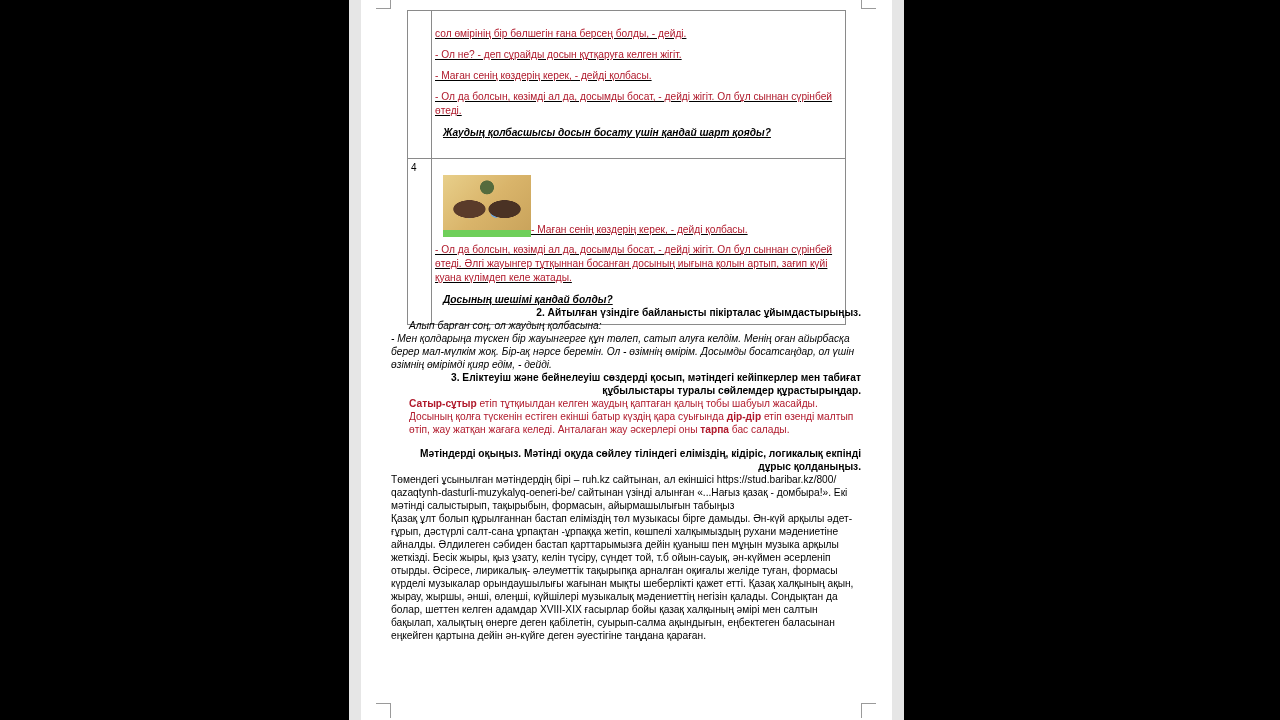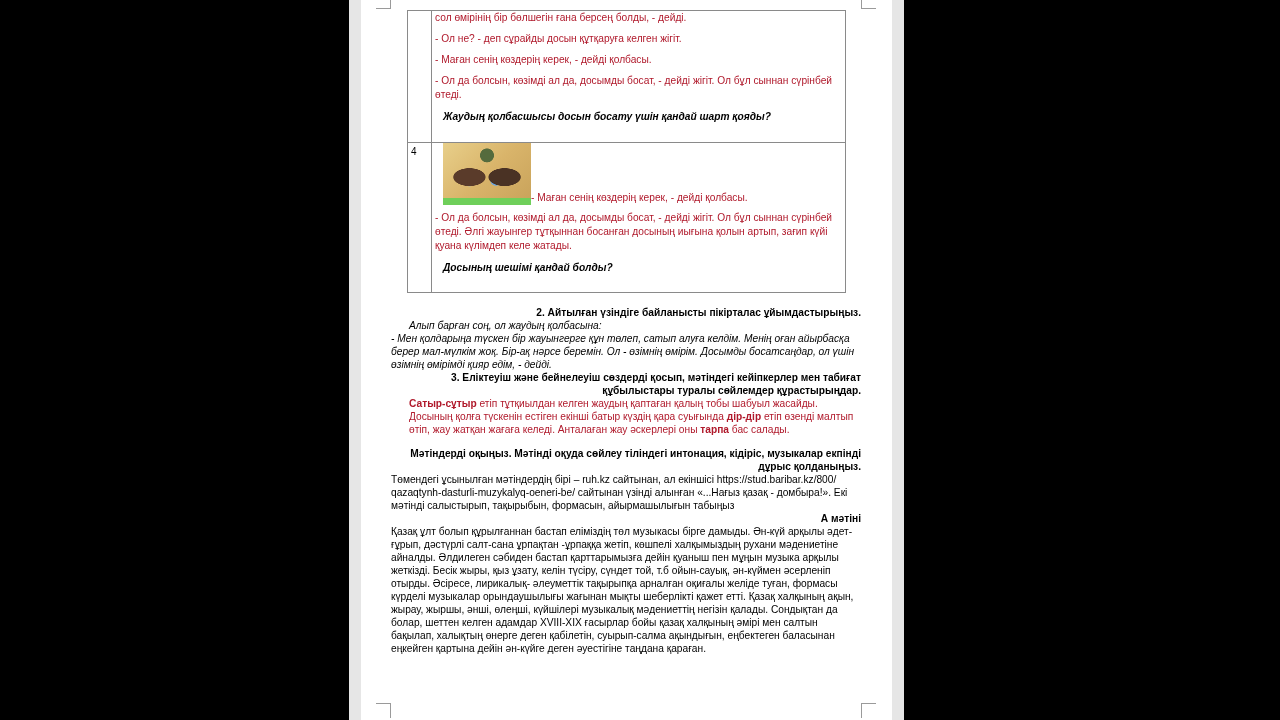--- a/index.html
+++ b/index.html
@@ -17,21 +17,21 @@
   .crop.tr { left:500px; top:-2px; border-left-width:1px; border-bottom-width:1px; }
   .crop.bl { left:15px; top:703px; border-right-width:1px; border-top-width:1px; height:14px; }
   .crop.br { left:500px; top:703px; border-left-width:1px; border-top-width:1px; height:14px; }
 
   table.story {
     position:absolute; left:46px; top:10px; width:439px; border-collapse:collapse;
     font-size:10.2px; line-height:14px;
   }
   table.story td { border:1px solid #8a8a8a; vertical-align:top; }
   table.story td.num { width:17px; padding:2px 3px; color:#000; font-size:10px; }
-  table.story td.body { padding:0 4px 6px 3px; }
+  table.story td.body { padding:16px 4px 6px 3px;text-decoration:underline; }
   .red { color:#b0192b; }
   .line { margin:0 0 7px 0; }
   .q { font-style:italic; font-weight:bold; color:#000; margin:8px; }
   .row1 td { border-top:none; height:125px; }
   .row2 td { height:143px; }
   .pic {
     display:inline-block; width:88px; height:62px; vertical-align:bottom;
     background:
       linear-gradient(180deg, rgba(0,0,0,0) 0%, rgba(0,0,0,0) 88%, #6fcf5a 88%, #6fcf5a 100%),
       radial-gradient(ellipse at 30% 55%, #5a3b2a 0 18%, transparent 19%),
@@ -89,18 +89,17 @@
 
   <div class="section" style="top:306px;">
     <div class="b">2. Айтылған үзіндіге байланысты пікірталас ұйымдастырыңыз.</div>
     <div class="i indent">Алып барған соң, ол жаудың қолбасына:</div>
     <div class="i">- Мен қолдарыңа түскен бір жауынгерге құн төлеп, сатып алуға келдім. Менің оған айырбасқа берер мал-мүлкім жоқ. Бір-ақ нәрсе беремін. Ол - өзімнің өмірім. Досымды босатсаңдар, ол үшін өзімнің өмірімді қияр едім, - дейді.</div>
     <div class="b">3. Еліктеуіш және бейнелеуіш сөздерді қосып, мәтіндегі кейіпкерлер мен табиғат құбылыстары туралы сөйлемдер құрастырыңдар.</div>
     <div class="red indent" style="padding-left:18px;"><span class="u">Сатыр-сұтыр</span><span> етіп тұтқиылдан келген жаудың қаптаған қалың тобы шабуыл жасайды. Досының қолға түскенін естіген екінші батыр күздің қара суығында </span><span class="b">дір-дір</span><span> етіп өзенді малтып өтіп, жау жатқан жағаға келеді. Анталаған жау әскерлері оны </span><span class="u">тарпа</span><span> бас салады.</span></div>
   </div>
 
   <div class="section" style="top:447px;">
-    <div class="b">Мәтіндерді оқыңыз. Мәтінді оқуда сөйлеу тіліндегі интонация, кідіріс, музыкалар екпінді дұрыс қолданыңыз.</div>
+    <div class="b">Мәтіндерді оқыңыз. Мәтінді оқуда сөйлеу тіліндегі еліміздің, кідіріс, логикалық екпінді дұрыс қолданыңыз.</div>
     <div>Төмендегі ұсынылған  мәтіндердің бірі  – ruh.kz сайтынан, ал екіншісі https://stud.baribar.kz/800/ qazaqtynh-dasturli-muzykalyq-oeneri-be/ сайтынан үзінді алынған «...Нағыз қазақ - домбыра!». Екі мәтінді салыстырып, тақырыбын,  формасын, айырмашылығын табыңыз</div>
-    <div class="b">А мәтіні</div>
     <div>Қазақ ұлт болып құрылғаннан бастап еліміздің төл музыкасы бірге дамыды. Ән-күй арқылы әдет-ғұрып, дәстүрлі салт-сана ұрпақтан -ұрпаққа жетіп, көшпелі халқымыздың рухани мәдениетіне айналды. Әлдилеген сәбиден бастап қарттарымызға дейін қуаныш пен мұңын музыка арқылы жеткізді. Бесік жыры, қыз ұзату, келін түсіру, сүндет той, т.б ойын-сауық, ән-күймен әсерленіп отырды. Әсіресе, лирикалық- әлеуметтік тақырыпқа арналған оқиғалы желіде туған, формасы күрделі музыкалар орындаушылығы жағынан мықты шеберлікті қажет етті. Қазақ халқының ақын, жырау, жыршы, әнші, өлеңші, күйшілері музыкалық мәдениеттің негізін қалады. Сондықтан да болар, шеттен келген адамдар XVIII-XIX ғасырлар бойы қазақ халқының әмірі мен салтын бақылап, халықтың өнерге деген қабілетін, суырып-салма ақындығын, еңбектеген баласынан еңкейген қартына дейін ән-күйге деген әуестігіне таңдана қараған.</div>
   </div>
 </div>
 
 </body></html>

